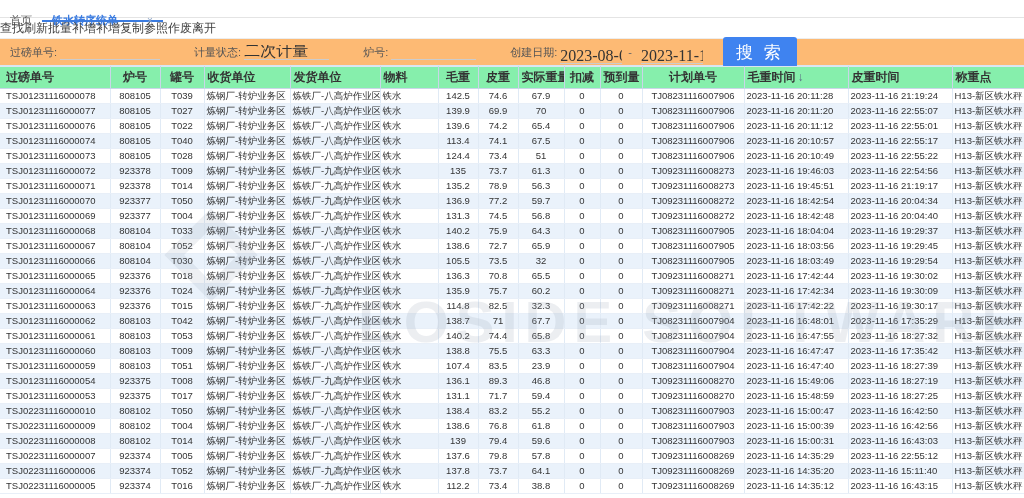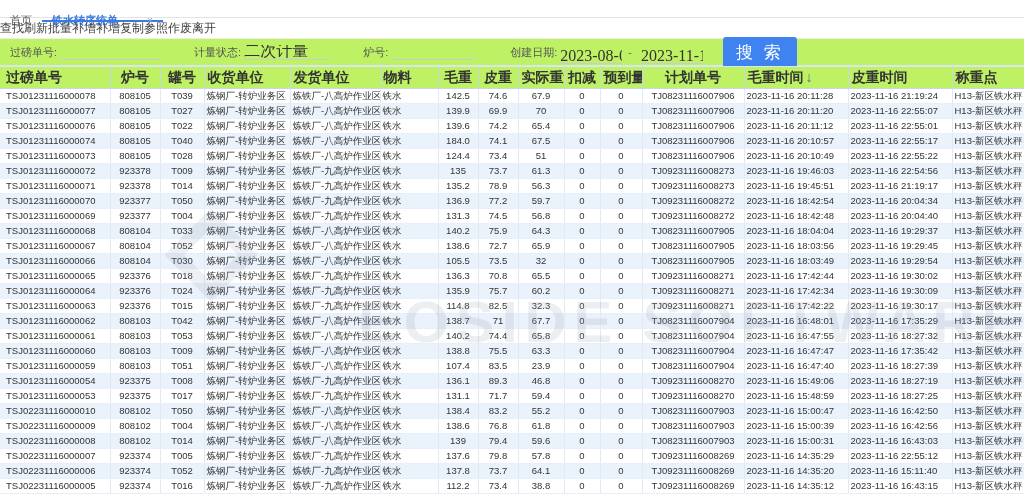--- a/index.html
+++ b/index.html
@@ -13,35 +13,35 @@
   .tab { display:flex; align-items:center; padding:0 10px; color:#555; cursor:pointer;margin-top:20px; }
   .tab.active { color:#3a7be0; font-weight:bold; border-bottom:2px solid #3a7be0;gap:24px; }
   .tab .close { margin-left:5px; color:#8fa6c8; font-weight:normal; font-size:10px; }
 
   
   .toolbar { height:21px; display:flex; align-items:center; background:#fff;
              border-bottom:1px solid #ededed; font-size:12px; color:#404040; }
   .tool { padding:0 0; cursor:pointer; white-space:nowrap; }
 
   
-  .filterbar { height:27px; display:flex; align-items:center; background:#bef264;
+  .filterbar { height:27px; display:flex; align-items:center; background:#fdba74;
                border-bottom:1px solid #d9e5f2; font-size:11px; color:#555; }
   .flabel { margin-left:10px; white-space:nowrap; }
   .finput { border:none; border-bottom:1px solid #ccc; background:transparent; outline:none;
             font-family:Liberation Serif, serif; font-size:16px; color:#333; height:15px; margin-left:3px; }
   .w100 { width:100px; } .w85 { width:85px; } .w60 { width:62px;margin-top:8px; }
   .dash { margin:0 6px; color:#666; }
   .btn-search { margin-left:20px; background:#3f83f0; color:#fff; border:none; border-radius:3px;
                 font-family:inherit; font-size:17px; padding:4px 13px; cursor:pointer; letter-spacing:3px; }
 
   
   .gridwrap { position:relative; }
   table { border-collapse:collapse; table-layout:fixed; width:1024px; }
-  thead th { background:#bef264; border-top:1px solid #dbe6f2; border-right:1px solid #c9d6e8;
-             border-bottom:1px solid #c9d6e8; font-size:14px; font-weight:bold; color:#333;
+  thead th { background:#86efac; border-top:1px solid #dbe6f2; border-right:1px solid #c9d6e8;
+             border-bottom:1px solid #c9d6e8; font-size:12px; font-weight:bold; color:#333;
              height:22px; padding:0 3px; text-align:center; white-space:nowrap; overflow:hidden; }
   tbody td { font-size:9.5px; color:#333; height:14.2px; line-height:14px; padding:0 2px;
              border-right:1px solid #e0eaf5; border-bottom:1px solid #e8eff8;
              text-align:center; white-space:nowrap; overflow:hidden; background:#fff; }
   tr.even td { background:#eaf2fb; }
   .al { text-align:left !important; }
   th:first-child, td:first-child { padding-left:6px; }
   .sort { font-weight:bold; color:#5a6c85; margin-left:2px; }
   tbody tr { cursor:pointer; }
 
@@ -185,21 +185,21 @@
             <td class="al">2023-11-16 22:55:01</td>
             <td class="al">H13-新区铁水秤</td>
           </tr>
           <tr class="even">
             <td class="al">TSJ01231116000074</td>
             <td>808105</td>
             <td>T040</td>
             <td class="al">炼钢厂-转炉业务区</td>
             <td class="al">炼铁厂-八高炉作业区</td>
             <td class="al">铁水</td>
-            <td>184.0</td>
+            <td>113.4</td>
             <td>74.1</td>
             <td>67.5</td>
             <td>0</td>
             <td>0</td>
             <td>TJ08231116007906</td>
             <td class="al">2023-11-16 20:10:57</td>
             <td class="al">2023-11-16 22:55:17</td>
             <td class="al">H13-新区铁水秤</td>
           </tr>
           <tr class="odd">

